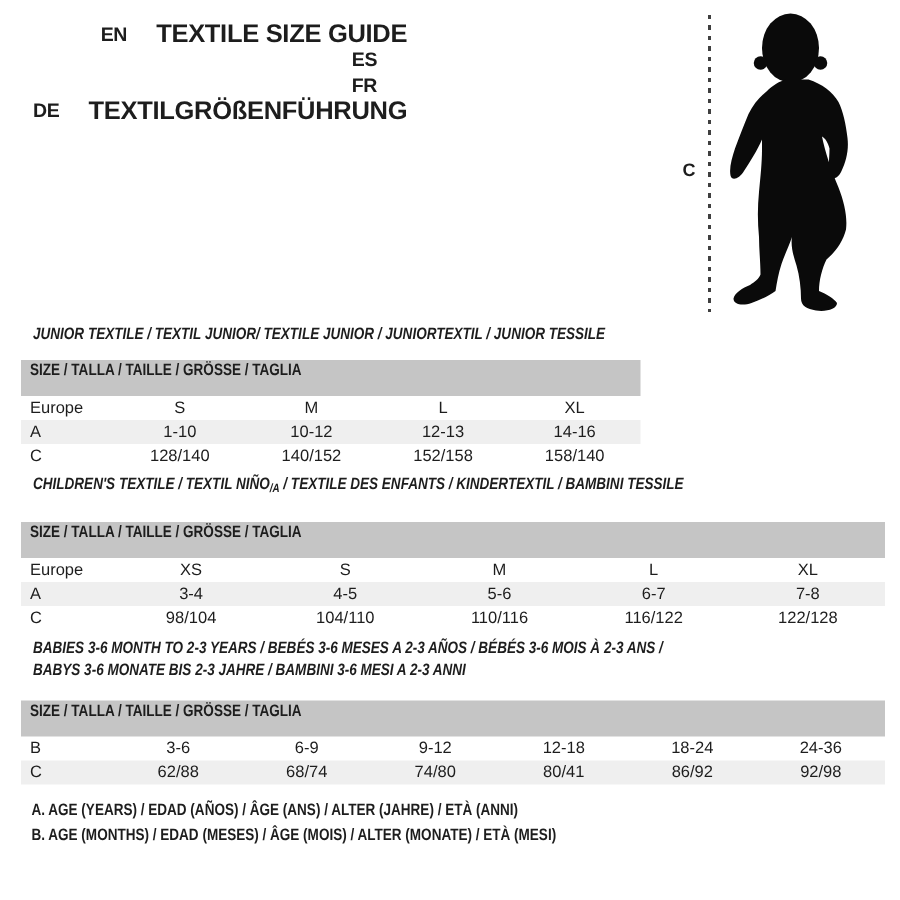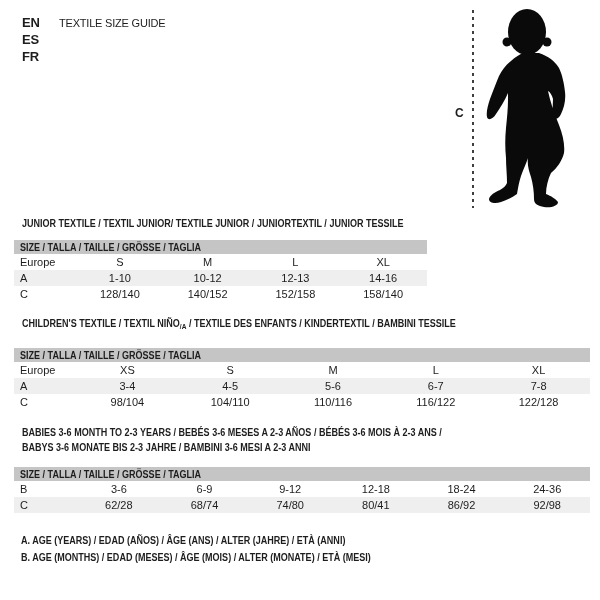--- a/index.html
+++ b/index.html
@@ -2,37 +2,37 @@
 <html><head>
 <meta charset="utf-8">
 <style>
   html,body{margin:0;padding:0;background:#fff;}
   .page{
     position:relative;width:600px;height:600px;background:#ffffff;
     font-family:"Liberation Sans",sans-serif;color:#1d1d1d;overflow:hidden;
   }
   
   .legend{position:absolute;left:22px;top:14px;}
-  .legend-row{display:flex;height:17px;align-items:center;}
+  .legend-row{display:flex;height:17px;align-items:center;justify-content:flex-end;}
   .legend-code{width:37px;font-size:13px;font-weight:bold;letter-spacing:-0.2px;}
-  .legend-text{font-size:11px;font-weight:normal;letter-spacing:-0.2px;white-space:nowrap;}
+  .legend-text{font-size:17px;font-weight:bold;letter-spacing:-0.2px;white-space:nowrap;}
   
   .measure-line{
     position:absolute;left:472px;top:10px;width:2px;height:198px;
     background:repeating-linear-gradient(to bottom,#3f3f3f 0 3px,transparent 3px 7px);
   }
   .measure-label{position:absolute;left:455px;top:106px;font-size:12px;font-weight:bold;}
   .baby-figure{position:absolute;left:478px;top:8px;width:118px;height:204px;}
   
   .cond{display:inline-block;transform:scaleX(0.82);transform-origin:0 50%;white-space:nowrap;}
   
-  .sec-title{position:absolute;left:22px;font-size:11px;font-weight:bold;line-height:15px;}
+  .sec-title{position:absolute;left:22px;font-size:11px;font-weight:bold;line-height:15px;font-style:italic;}
   
   .tbl{position:absolute;left:14px;}
-  .tbl-head{height:14px;line-height:14px;padding-left:6px;font-size:11px;font-weight:bold;}
+  .tbl-head{height:24px;line-height:14px;padding-left:6px;font-size:11px;font-weight:bold;}
   .tbl-row{display:flex;height:16px;align-items:center;font-size:11px;}
   .tbl-row .lbl{width:56px;padding-left:6px;text-align:left;}
   .tbl-row .cell{flex:1 1 0;text-align:center;}
   
   .footnotes{position:absolute;left:21px;top:532px;}
   .footnote{height:17px;line-height:17px;font-size:11px;font-weight:bold;}
 </style>
 </head>
 <body>
 
@@ -41,20 +41,24 @@
   <div class="legend">
     <div class="legend-row">
       <span class="legend-code">EN</span>
       <span class="legend-text">TEXTILE SIZE GUIDE</span>
     </div>
     <div class="legend-row">
       <span class="legend-code">ES</span>
     </div>
     <div class="legend-row">
       <span class="legend-code">FR</span>
+    </div>
+    <div class="legend-row">
+      <span class="legend-code">DE</span>
+      <span class="legend-text">TEXTILGRÖßENFÜHRUNG</span>
     </div>
   </div>
 
   <div class="measure-line"></div>
   <span class="measure-label">C</span>
   <svg class="baby-figure" viewBox="0 0 118 204" xmlns="http://www.w3.org/2000/svg">
     <g fill="#0a0a0a">
       <ellipse cx="49" cy="24" rx="19" ry="23"></ellipse>
       <circle cx="29" cy="34" r="4.5"></circle>
       <circle cx="69" cy="34" r="4.5"></circle>
@@ -147,21 +151,21 @@
       <span class="lbl">B</span>
       <span class="cell">3-6</span>
       <span class="cell">6-9</span>
       <span class="cell">9-12</span>
       <span class="cell">12-18</span>
       <span class="cell">18-24</span>
       <span class="cell">24-36</span>
     </div>
     <div class="tbl-row" style="background:#efefef;">
       <span class="lbl">C</span>
-      <span class="cell">62/28</span>
+      <span class="cell">62/88</span>
       <span class="cell">68/74</span>
       <span class="cell">74/80</span>
       <span class="cell">80/41</span>
       <span class="cell">86/92</span>
       <span class="cell">92/98</span>
     </div>
   </div>
 
   <div class="footnotes">
     <div class="footnote">

